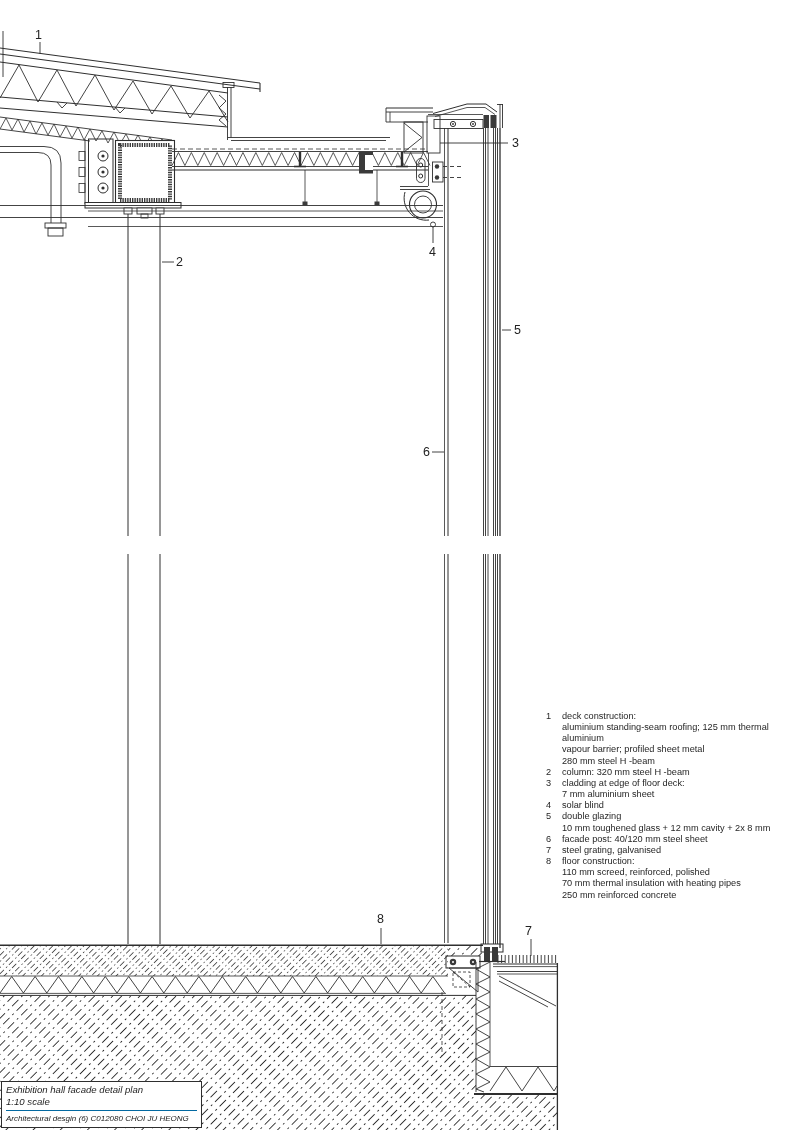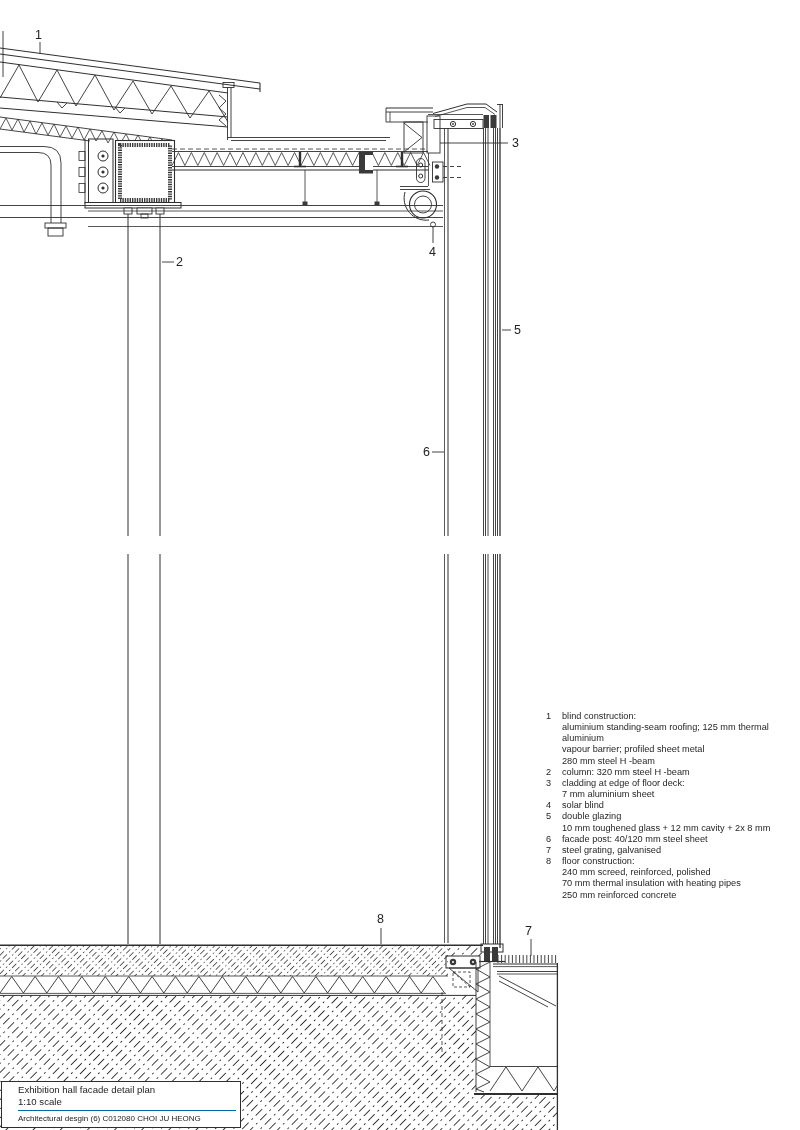--- a/index.html
+++ b/index.html
@@ -14,23 +14,24 @@
     font-family:"Liberation Sans",sans-serif;
   }
   .legend{
     position:absolute;left:546px;top:711px;width:252px;
     font-size:9.2px;line-height:11.15px;color:#262626;
   }
   .legend-row{display:flex;}
   .legend-num{width:16px;flex:0 0 16px;}
   .legend-text{flex:1;}
   .title-block{
-    position:absolute;left:1px;top:1081px;width:240px;height:47px;
+    position:absolute;left:1px;top:1081px;width:201px;height:47px;
     background:#ffffff;border:1.2px solid #2e2e2e;box-sizing:border-box;
-    padding:2px 4px 0 16px;
+    padding:2px 4px 0 4px;
+    font-style:italic;
   }
   .tb-title{font-size:9.6px;line-height:11.6px;color:#1d1d1d;}
   .tb-credit{
     font-size:8px;line-height:10px;color:#1d1d1d;
     border-top:1px solid #0369a1;margin-top:3px;padding-top:3px;
   }
 </style>
 </head>
 <body>
 
@@ -259,21 +260,21 @@
   <div class="callout" style="left:512px;top:136px;">3</div>
   <div class="callout" style="left:429px;top:245px;">4</div>
   <div class="callout" style="left:514px;top:323px;">5</div>
   <div class="callout" style="left:423px;top:445px;">6</div>
   <div class="callout" style="left:525px;top:924px;">7</div>
   <div class="callout" style="left:377px;top:912px;">8</div>
 
   <div class="legend">
     <div class="legend-row">
         <span class="legend-num">1</span>
-        <span class="legend-text">blind construction:</span>
+        <span class="legend-text">deck construction:</span>
       </div>
     <div class="legend-row">
         <span class="legend-num"></span>
         <span class="legend-text">aluminium standing-seam roofing; 125 mm thermal</span>
       </div>
     <div class="legend-row">
         <span class="legend-num"></span>
         <span class="legend-text">aluminium</span>
       </div>
     <div class="legend-row">
@@ -315,21 +316,21 @@
     <div class="legend-row">
         <span class="legend-num">7</span>
         <span class="legend-text">steel grating, galvanised</span>
       </div>
     <div class="legend-row">
         <span class="legend-num">8</span>
         <span class="legend-text">floor construction:</span>
       </div>
     <div class="legend-row">
         <span class="legend-num"></span>
-        <span class="legend-text">240 mm screed, reinforced, polished</span>
+        <span class="legend-text">110 mm screed, reinforced, polished</span>
       </div>
     <div class="legend-row">
         <span class="legend-num"></span>
         <span class="legend-text">70 mm thermal insulation with heating pipes</span>
       </div>
     <div class="legend-row">
         <span class="legend-num"></span>
         <span class="legend-text">250 mm reinforced concrete</span>
       </div>
   </div>

